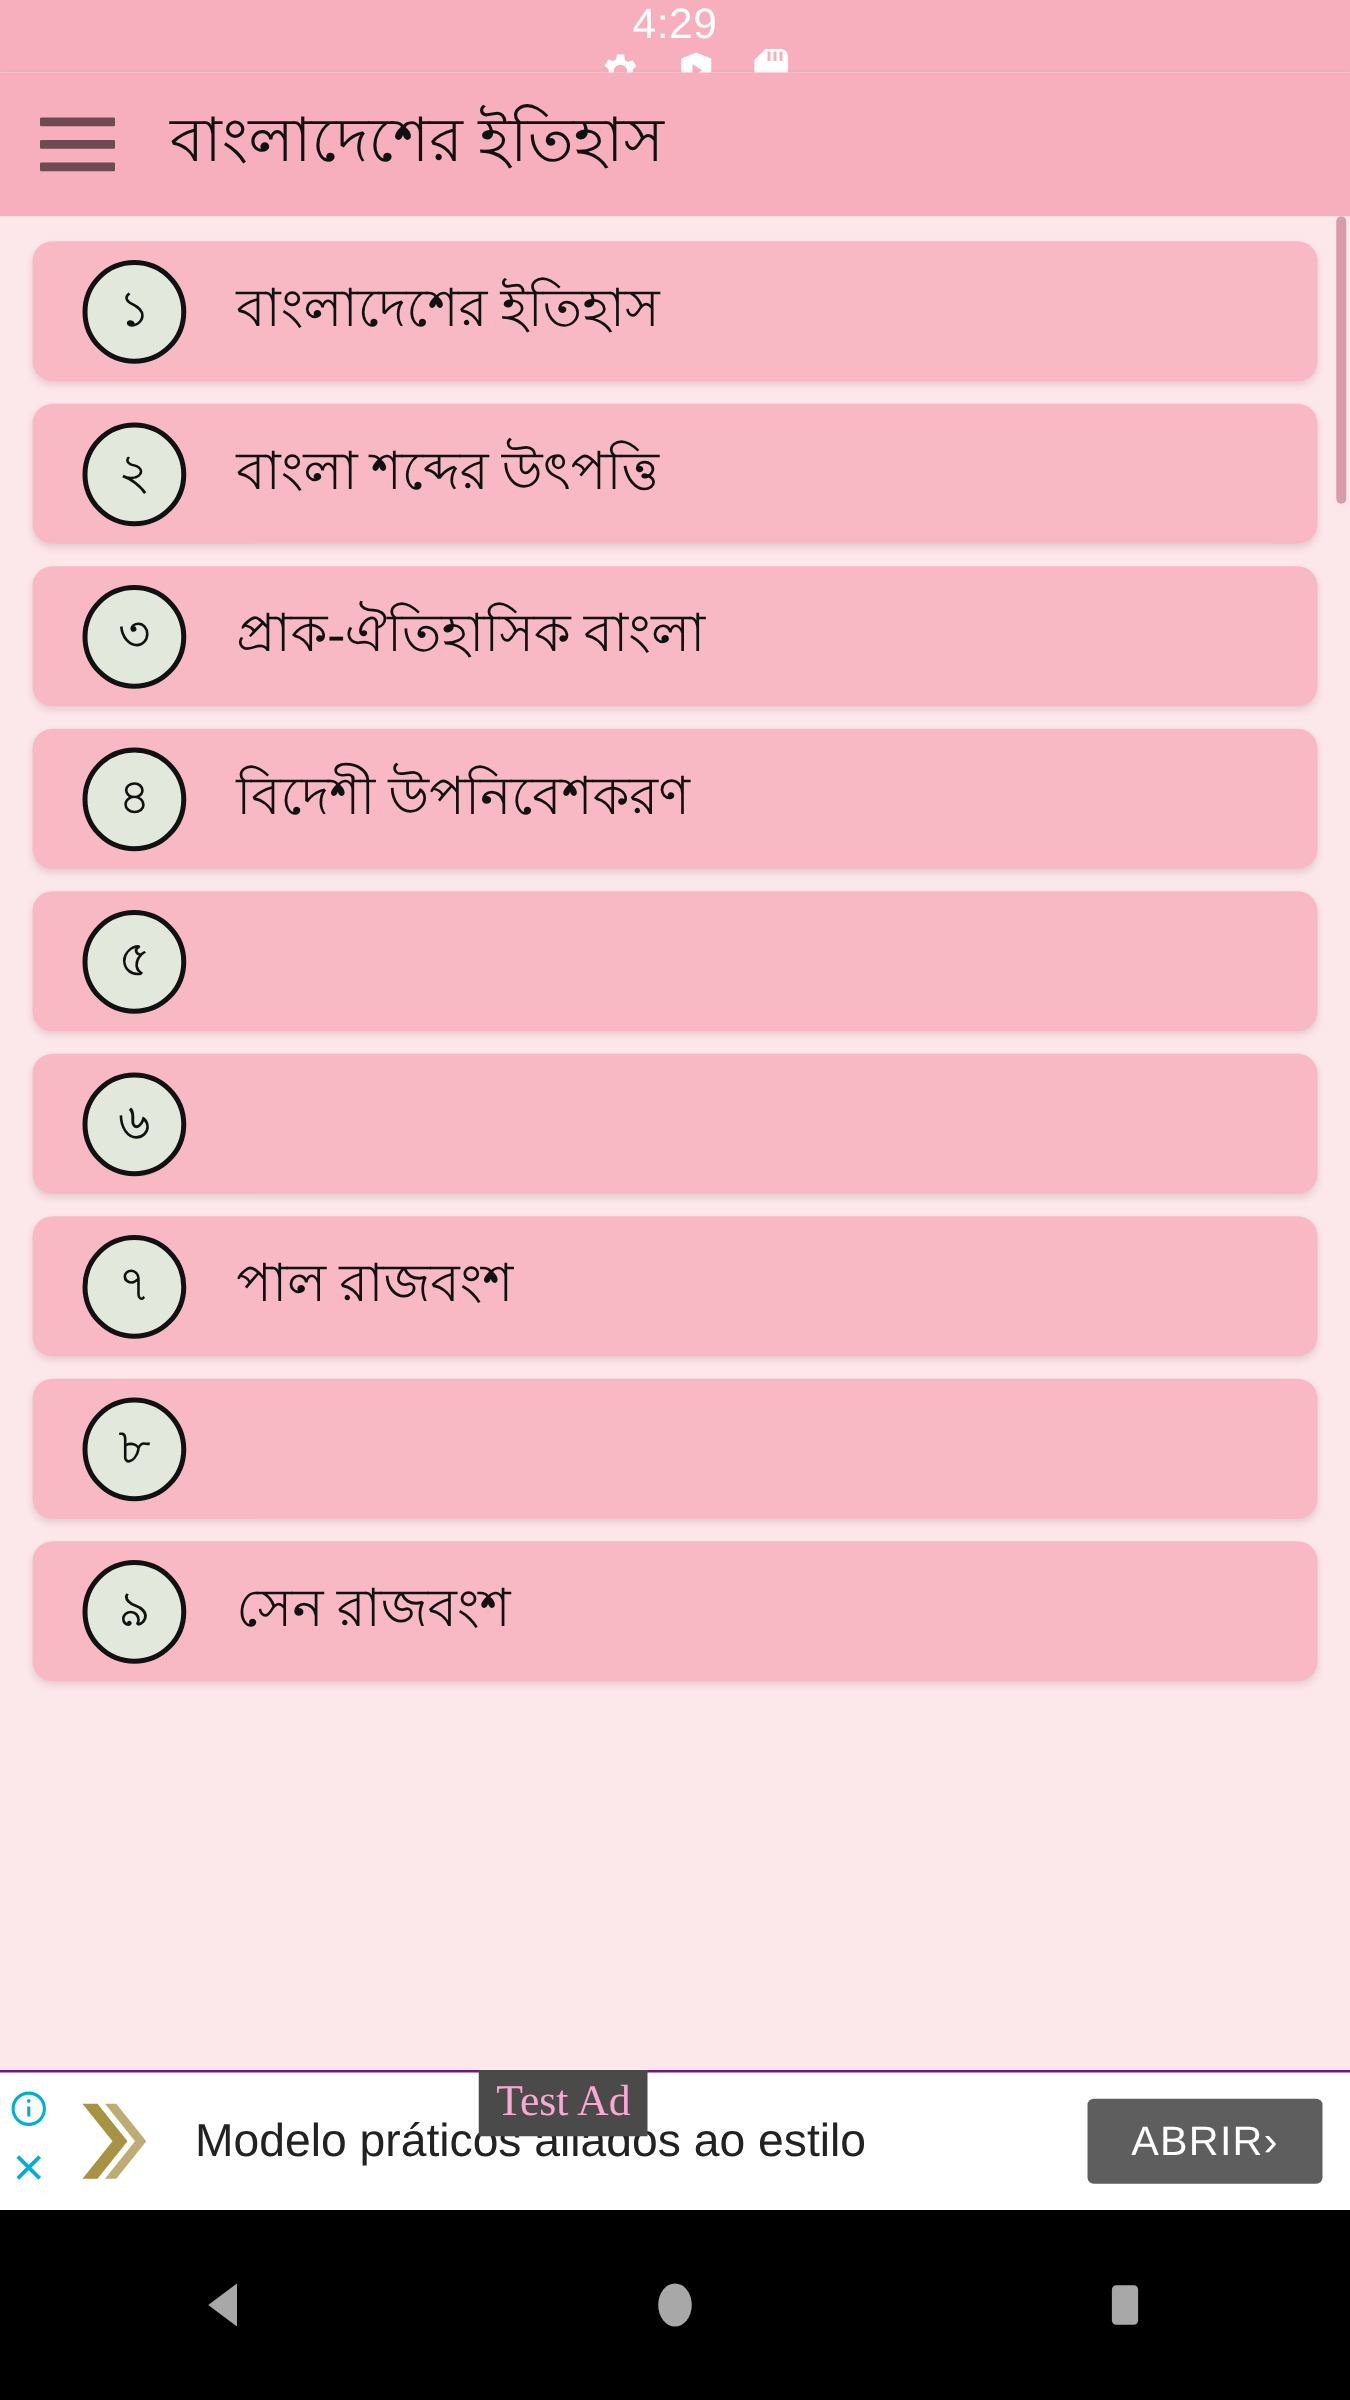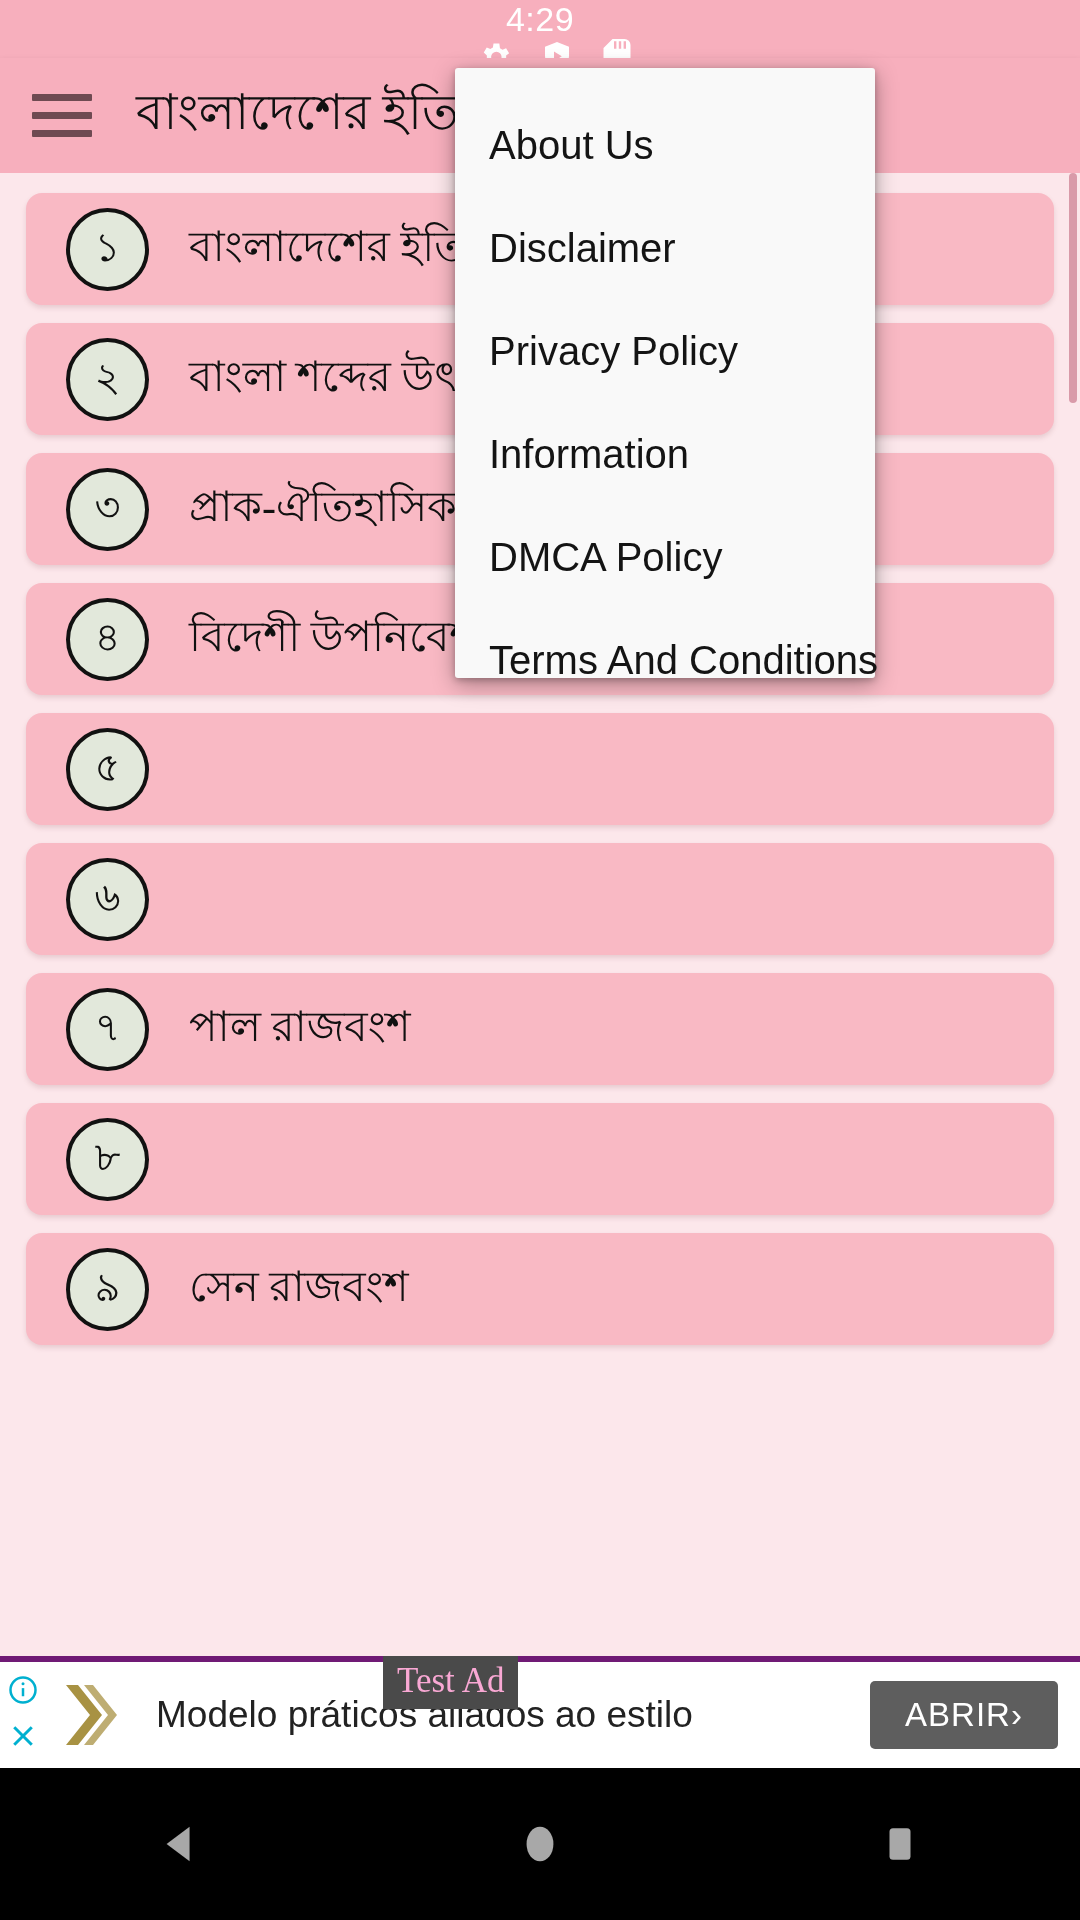--- a/index.html
+++ b/index.html
@@ -112,21 +112,21 @@
     font-family:"Liberation Sans", sans-serif;
     white-space:nowrap;
     cursor:pointer;
   }
 
   
   #ad-banner {
     position:absolute; left:0; top:1656px;
     width:1080px; height:112px;
     background:#ffffff;
-    border-top:6px solid #701a75;
+    border-top:2px solid #701a75;
     display:flex; align-items:center;
     overflow:hidden;
   }
   #ad-side-icons {
     width:46px; height:112px;
     display:flex; flex-direction:column; align-items:center; justify-content:center; gap:12px;
     flex:0 0 auto;
   }
   #ad-logo { width:88px; flex:0 0 auto; display:flex; align-items:center; justify-content:center; }
   #ad-text {
@@ -263,28 +263,20 @@
     </div>
 
     <div class="row">
       <div class="badge">৯</div>
       <div class="row-label">সেন রাজবংশ</div>
     </div>
 
     <div id="list-scrollbar"></div>
   </div>
 
-  <div id="overflow-menu">
-    <div class="menu-item">About Us</div>
-    <div class="menu-item">Disclaimer</div>
-    <div class="menu-item">Privacy Policy</div>
-    <div class="menu-item">Information</div>
-    <div class="menu-item">DMCA Policy</div>
-    <div class="menu-item">Terms And Conditions</div>
-  </div>
 
   <div id="ad-banner">
     <div id="ad-side-icons">
       <span>
         <svg width="30" height="30" viewBox="0 0 24 24" fill="none" stroke="#00b0d0" stroke-width="2">
           <circle cx="12" cy="12" r="10"></circle>
           <line x1="12" y1="10.5" x2="12" y2="17"></line>
           <circle cx="12" cy="7" r="1.2" fill="#00b0d0" stroke="none"></circle>
         </svg>
       </span>

